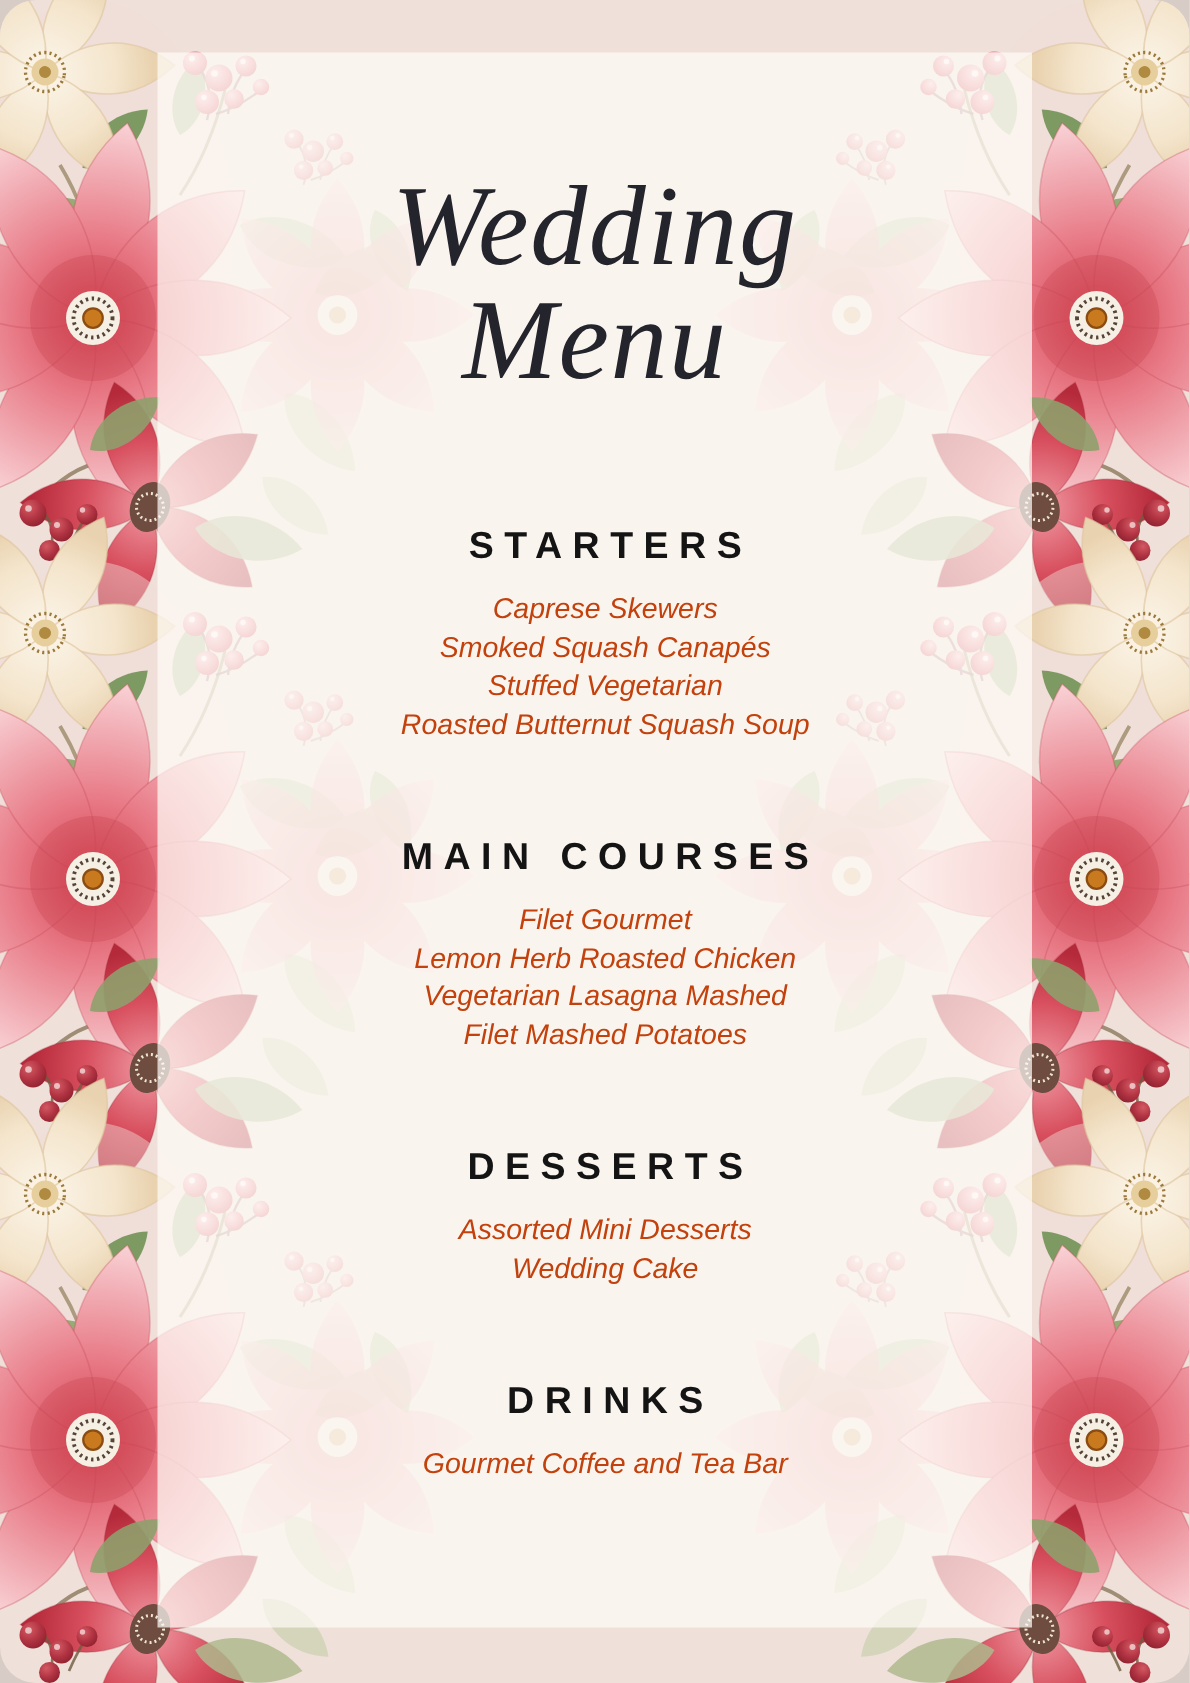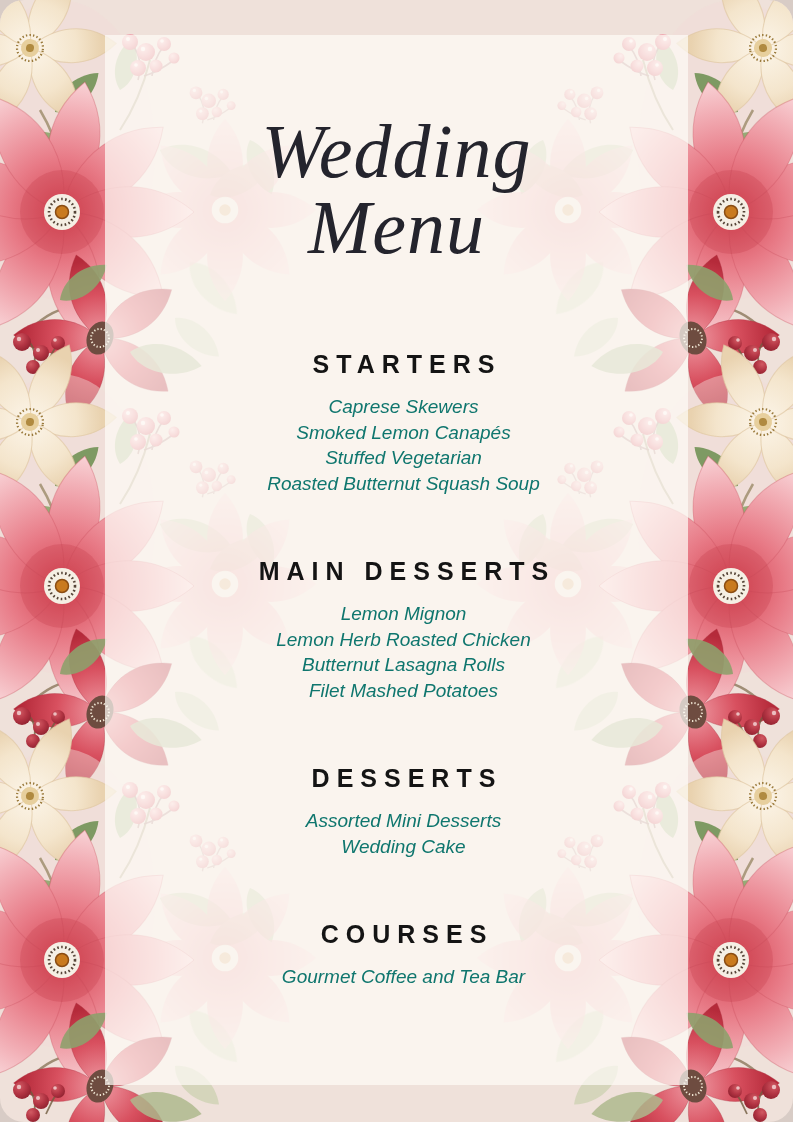--- a/index.html
+++ b/index.html
@@ -28,21 +28,21 @@
   .menu{position:absolute;top:314px;left:0;width:100%;text-align:center;}
   .menu-section{margin:0 0 60px 0;padding-left:14px;}
   .heading{
     margin:0 0 15px 0;
     font-size:25px;font-weight:bold;line-height:30px;
     letter-spacing:7px;text-indent:7px;
     color:#141414;
   }
   .item{
     font-size:19px;font-style:italic;line-height:25.5px;
-    color:#0f766e;
+    color:#c2410c;
   }
 </style>
 </head>
 <body>
 
 <div class="page">
 
   <svg width="0" height="0" style="position:absolute" aria-hidden="true">
     <defs>
       <radialGradient id="gPink" gradientUnits="userSpaceOnUse" cx="0" cy="0" r="135">
@@ -227,46 +227,46 @@
       <div>Wedding</div>
       <div>Menu</div>
     </div>
 
     <div class="menu">
 
       <section class="menu-section">
         <h2 class="heading">STARTERS</h2>
         <div class="items">
           <div class="item">Caprese Skewers</div>
-          <div class="item">Smoked Lemon Canapés</div>
+          <div class="item">Smoked Squash Canapés</div>
           <div class="item">Stuffed Vegetarian</div>
           <div class="item">Roasted Butternut Squash Soup</div>
         </div>
       </section>
 
       <section class="menu-section">
-        <h2 class="heading">MAIN DESSERTS</h2>
-        <div class="items">
-          <div class="item">Lemon Mignon</div>
+        <h2 class="heading">MAIN COURSES</h2>
+        <div class="items">
+          <div class="item">Filet Gourmet</div>
           <div class="item">Lemon Herb Roasted Chicken</div>
-          <div class="item">Butternut Lasagna Rolls</div>
+          <div class="item">Vegetarian Lasagna Mashed</div>
           <div class="item">Filet Mashed Potatoes</div>
         </div>
       </section>
 
       <section class="menu-section">
         <h2 class="heading">DESSERTS</h2>
         <div class="items">
           <div class="item">Assorted Mini Desserts</div>
           <div class="item">Wedding Cake</div>
         </div>
       </section>
 
       <section class="menu-section">
-        <h2 class="heading">COURSES</h2>
+        <h2 class="heading">DRINKS</h2>
         <div class="items">
           <div class="item">Gourmet Coffee and Tea Bar</div>
         </div>
       </section>
 
     </div>
   </div>
 </div>
 
 </body></html>

